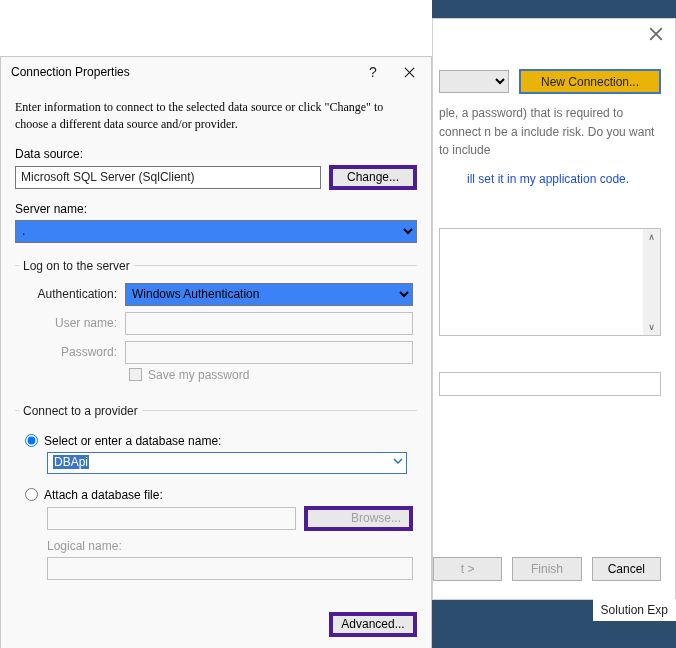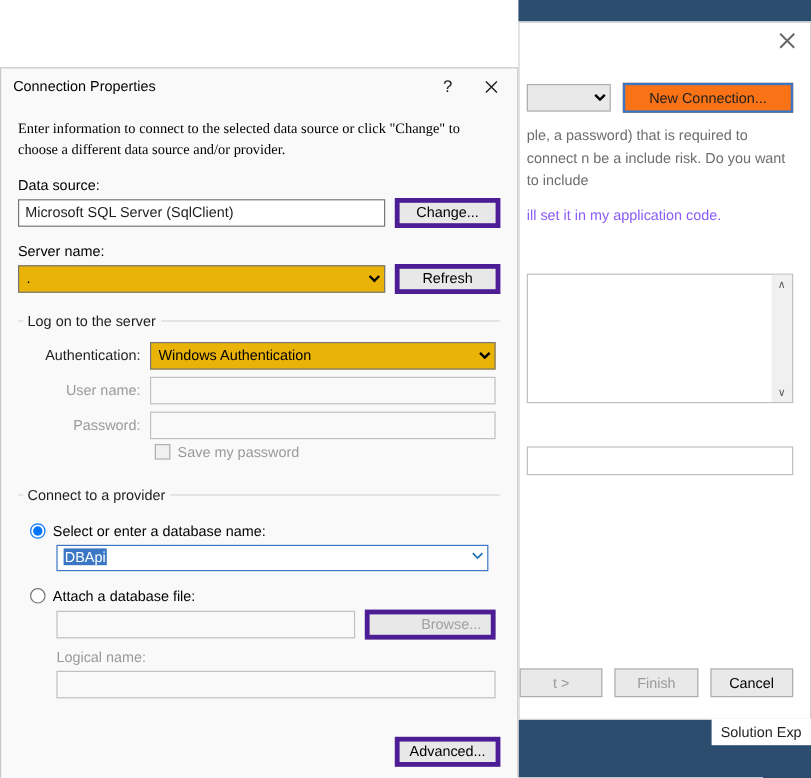--- a/index.html
+++ b/index.html
@@ -8,23 +8,23 @@
 
   
   .bg-strip { position: absolute; top: 0; left: 432px; right: 0; height: 18px; background: #2d4d6e; }
   .bg-dialog { position: absolute; top: 18px; left: 432px; right: 0; bottom: 48px; background: #fff; border: 1px solid #d0d0d0; }
   .bg-close { position: absolute; top: 8px; right: 12px; color: #666; }
   .bg-close svg { width: 14px; height: 14px; stroke: #666; stroke-width: 1.4; fill: none; }
   .bg-content { padding: 40px 14px 0 6px; color: #1e1e1e; }
   .bg-heading { font-weight: 600; }
   .bg-sel { margin-top: 10px; display: flex; align-items: center; gap: 10px; }
   .bg-sel select { height: 23px; border: 1px solid #adadad; background: #e9e9e9; width: 70px;}
-  .bg-newconn { flex: 1; height: 25px; background: #f97316; border: 2px solid #3a76c4; color: #1e1e1e; }
+  .bg-newconn { flex: 1; height: 25px; background: #eab308; border: 2px solid #3a76c4; color: #1e1e1e; }
   .bg-text { margin-top: 10px; color: #6d6d6d; line-height: 1.55; }
-  .bg-radio { margin-top: 12px; color: #8b5cf6; }
+  .bg-radio { margin-top: 12px; color: #1d4ed8; margin-left: 28px; }
   .bg-box { margin-top: 42px; height: 108px; border: 1px solid #c0c0c0; position: relative; background:#fff;}
   .bg-box-sb { position:absolute; right:0; top:0; bottom:0; width:17px; background:#f0f0f0; display:flex; flex-direction:column; justify-content:space-between; align-items:center; padding:3px 0;}
   .bg-box-sb span{ font-size:9px; color:#5a5a5a;}
   .bg-lower { margin-top: 36px; height: 24px; border: 1px solid #c0c0c0; background:#fff;}
   .bg-buttons { position:absolute; left:0; right:14px; bottom:18px; display:flex; justify-content:flex-end; gap:10px;}
   .bg-buttons button{ width:80px; height:24px; border:1px solid #adadad; background:#e9e9e9;}
   .bg-buttons .grey{ color:#9a9a9a; }
   .bg-buttons .next{ color:#9a9a9a;}
   .bottom-strip { position:absolute; left:432px; right:0; bottom:0; height:48px; background:#2d4d6e;}
   .sol-tab { position:absolute; right:0; bottom:27px; background:#fff; padding:4px 8px 4px 8px; color:#1e1e1e;}
@@ -38,21 +38,21 @@
   .titlebar svg { width:11px; height:11px; stroke:#1e1e1e; stroke-width:1.3; fill:none;}
   .body { padding: 4px 14px 8px 14px; flex:1; position:relative;}
   .intro { margin: 8px 0 14px 0; line-height: 1.4; font-family: Liberation Serif, serif; }
   .lbl { margin: 6px 0 4px 0; }
   .row { display:flex; gap:8px; align-items:center; }
   input.txt, .txtdisabled { height: 23px; border:1px solid #767676; background:#fff; padding: 2px 5px; color:#1e1e1e; }
   input.txt:disabled, .txtdisabled, select:disabled { background:#f9f9f9; color:#9a9a9a; border-color:#c0c0c0;}
   .txt.ds { flex:1; }
   button.vs { height:25px; border:4px solid #4c1d95; background:#e8e8e8; padding:0 8px; min-width:88px;}
   button.vs.blue { border:2px solid #3a76c4; padding:0 7px;}
-  select.vs { height:23px; border:1px solid #767676; background:#eab308; padding:1px 2px;}
+  select.vs { height:23px; border:1px solid #767676; background:#3b82f6; padding:1px 2px;}
   .server-row select.vs{ flex:1;}
   fieldset { border:1px solid #d8d8d8; border-left:none; border-right:none; border-bottom:none; margin:16px 0 0 0; padding:10px 4px 6px 4px;}
   fieldset legend { padding:0 4px; color:#1e1e1e;}
   .form-grid { display:grid; grid-template-columns: 92px 1fr; gap:6px 8px; align-items:center; margin-left:6px;}
   .form-grid label{ text-align:right; color:#9a9a9a;}
   .form-grid label.on{ color:#1e1e1e;}
   .chk-row{ margin-left:110px; margin-top:4px; display:flex; align-items:center; gap:6px;}
   .chkbox{ width:13px; height:13px; border:1px solid #b0b0b0; background:#f0f0f0;}
   .radio-row{ display:flex; align-items:center; gap:6px; margin:6px 0 4px 6px;}
   input[type=radio]{ margin:0;}
@@ -124,21 +124,20 @@
     <div class="row">
       <input class="txt ds" readonly="" value="Microsoft SQL Server (SqlClient)" style="">
       <button class="vs">Change...</button>
     </div>
 
     <div class="lbl" style="margin-top:12px">Server name:</div>
     <div class="row server-row">
       <select class="vs">
         <option>.</option>
       </select>
-      <button class="vs">Refresh</button>
     </div>
 
     <fieldset>
       <legend>Log on to the server</legend>
       <div class="form-grid">
         <label class="on">Authentication:</label>
         <select class="vs">
           <option>Windows Authentication</option>
         </select>
         <label>User name:</label>

